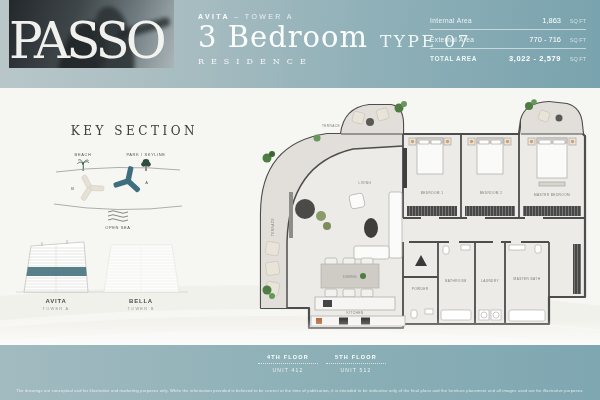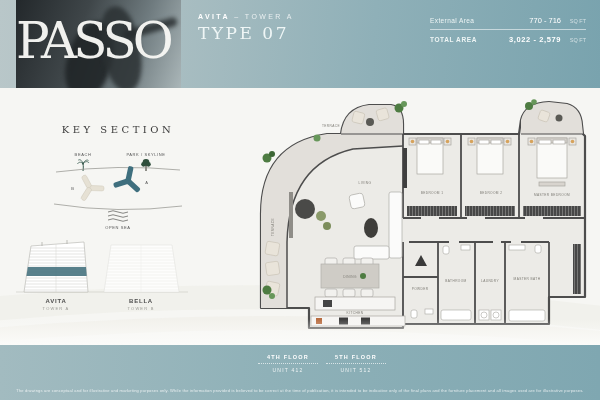--- a/index.html
+++ b/index.html
@@ -1,21 +1,21 @@
 <!DOCTYPE html>
 <html><head>
 <meta charset="utf-8">
 <style>
   html,body{margin:0;padding:0;background:#ddd;}
   .page{position:relative;width:600px;height:400px;overflow:hidden;background:#f6f6f3;
         font-family:"Liberation Sans",sans-serif;}
   
   .header{position:absolute;left:0;top:0;width:600px;height:88px;
           background:linear-gradient(95deg,#b9c7c9 0%,#a8bdc1 30%,#8fb0b8 62%,#79a3ae 100%);}
-  .photo{position:absolute;left:16px;top:0;width:165px;height:88px;overflow:hidden;
+  .photo{position:absolute;left:9px;top:0;width:165px;height:68px;overflow:hidden;
          background:linear-gradient(110deg,#23282b 0%,#3f4649 38%,#6f7b7f 70%,#aab6b8 100%);}
   .sil{position:absolute;filter:blur(2px);}
   .sil-a{left:52px;top:20px;width:44px;height:78px;background:#202527;border-radius:50% 50% 42% 42%;transform:rotate(16deg);opacity:.9;}
   .sil-b{left:86px;top:6px;width:38px;height:86px;background:#2b3133;border-radius:46%;transform:rotate(-10deg);opacity:.85;}
   .sil-arm{left:106px;top:24px;width:56px;height:9px;background:#262b2d;border-radius:5px;transform:rotate(-16deg);opacity:.8;}
   .logo{position:absolute;left:0px;top:16px;font-family:"DejaVu Serif",serif;font-size:50px;
         color:#f7f7f4;letter-spacing:-4px;line-height:1;white-space:nowrap;opacity:.97;}
   .title-block{position:absolute;left:198px;top:13px;color:#fff;}
   .eyebrow{font-size:7px;letter-spacing:2.4px;}
   .eyebrow .proj{font-weight:bold;color:#ffffff;}
@@ -29,22 +29,22 @@
   .a-row.sep{border-bottom:1px solid rgba(255,255,255,.55);}
   .a-label{flex:1;font-size:6.5px;letter-spacing:.4px;color:#eef5f5;}
   .a-value{font-size:7.5px;color:#ffffff;min-width:54px;text-align:right;}
   .a-unit{font-size:5.5px;color:rgba(255,255,255,.65);width:20px;margin-left:5px;text-align:right;}
   .a-row.total .a-label,.a-row.total .a-value{font-weight:bold;letter-spacing:.6px;}
   
   .body{position:absolute;left:0;top:88px;width:600px;height:257px;background:#f6f6f3;}
   .body::after{content:"";position:absolute;left:0;bottom:0;width:100%;height:26px;
                background:linear-gradient(to bottom,rgba(251,251,249,0),#fbfbf9);}
   .waves{position:absolute;left:0;top:0;}
-  .key-title{position:absolute;left:38px;top:36px;width:160px;text-align:center;
-             font-family:"DejaVu Serif",serif;font-size:10px;letter-spacing:3.5px;color:#3b3b3b;}
+  .key-title{position:absolute;left:38px;top:36px;width:160px;text-align:right;
+             font-family:"DejaVu Serif",serif;font-size:12px;letter-spacing:3.5px;color:#3b3b3b;}
   .key-map{position:absolute;left:38px;top:62px;}
   .elevations{position:absolute;left:12px;top:146px;}
   .floorplan{position:absolute;left:253px;top:4px;}
   
   .footer{position:absolute;left:0;top:345px;width:600px;height:55px;
           background:linear-gradient(90deg,#a2bbc0 0%,#8fb1b8 45%,#7fa7b1 100%);}
   .floors{position:absolute;left:258px;top:9px;display:flex;gap:8px;}
   .floor-block{width:60px;text-align:center;color:#fff;}
   .floor-name{font-size:5.5px;font-weight:bold;letter-spacing:1.2px;padding-bottom:3px;
               border-bottom:1px dotted rgba(255,255,255,.65);}
@@ -67,25 +67,32 @@
       <div class="sil sil-arm"></div>
       <div class="logo">PASSO</div>
     </div>
 
     <div class="title-block">
       <div class="eyebrow">
         <span class="proj">AVITA</span>
         <span class="twr">– TOWER A</span>
       </div>
       <div class="title-row">
+        <div class="big-title">3 Bedroom</div>
         <div class="type">TYPE 07</div>
       </div>
+      <div class="subtitle">RESIDENCE</div>
     </div>
 
     <div class="area-table">
+      <div class="a-row sep">
+        <span class="a-label">Internal Area</span>
+        <span class="a-value">1,863</span>
+        <span class="a-unit">SQ FT</span>
+      </div>
       <div class="a-row sep">
         <span class="a-label">External Area</span>
         <span class="a-value">770 - 716</span>
         <span class="a-unit">SQ FT</span>
       </div>
       <div class="a-row total">
         <span class="a-label">TOTAL AREA</span>
         <span class="a-value">3,022 - 2,579</span>
         <span class="a-unit">SQ FT</span>
       </div>

